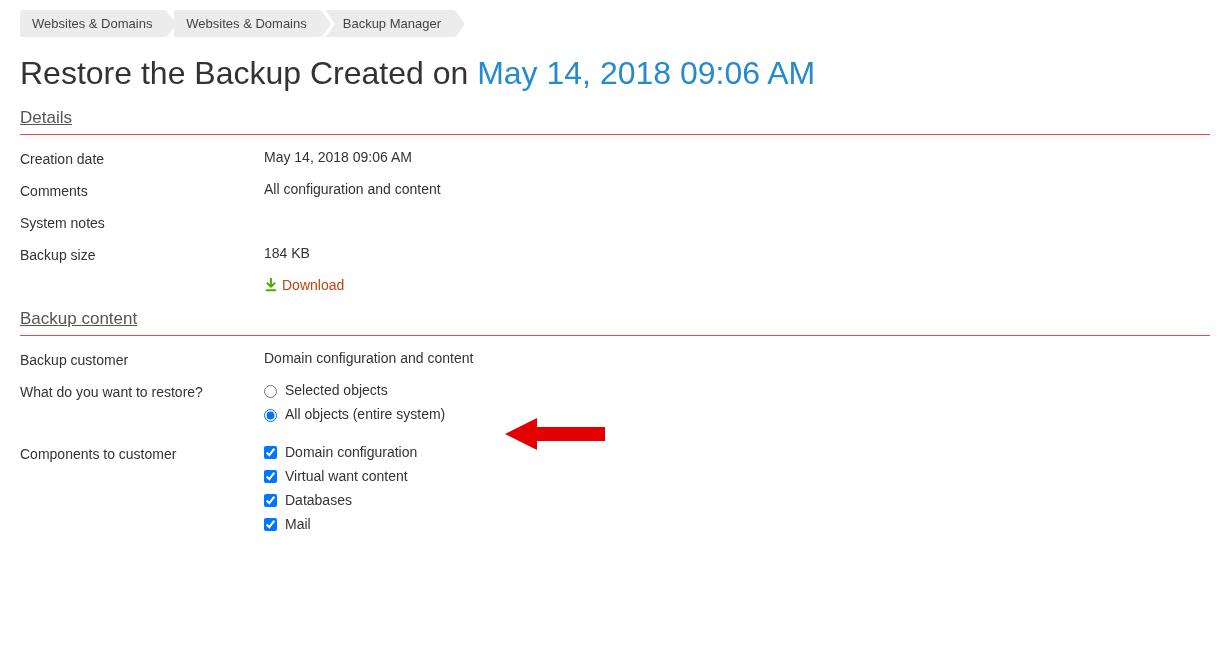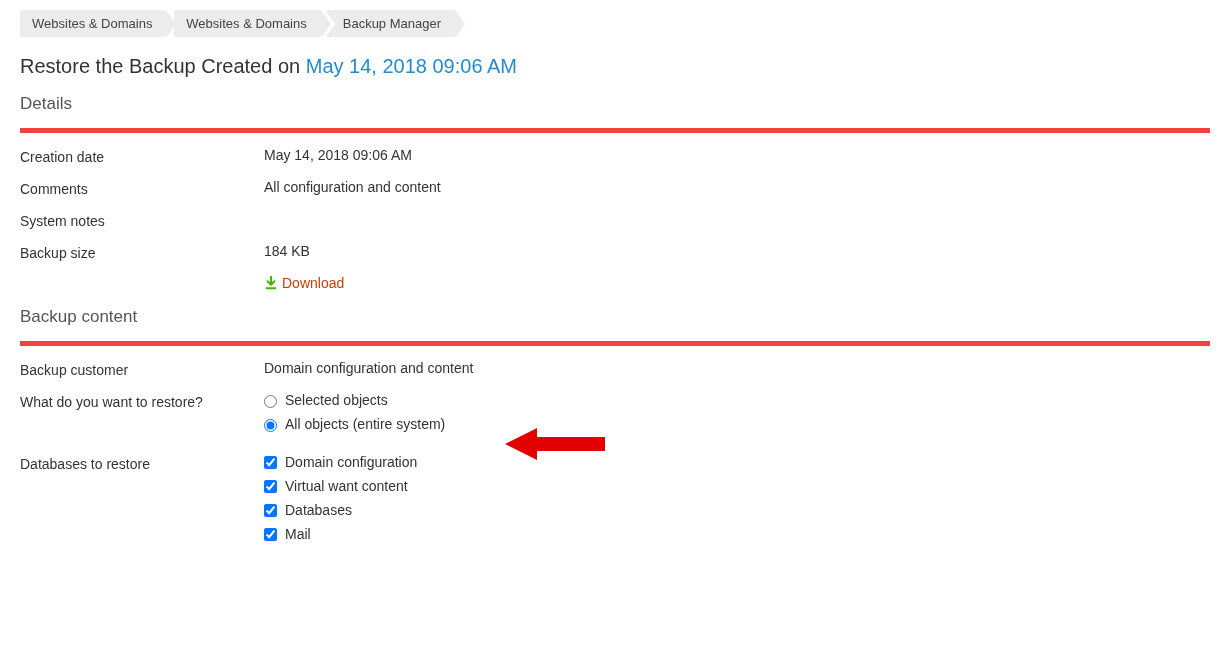--- a/index.html
+++ b/index.html
@@ -59,36 +59,37 @@
       border-left: 10px solid #fff;
       z-index: 1;
     }
     .breadcrumb-item:first-child::before {
       display: none;
     }
     .breadcrumb-row-top {
       margin-bottom: 18px;
     }
     h1.page-title {
-      font-size: 20px;
+      font-size: 32px;
       font-weight: 300;
       color: #333;
       margin-bottom: 16px;
     }
     h1.page-title .title-date {
       color: #258bcd;
     }
     .section-header {
       font-size: 17px;
       font-weight: 400;
       color: #555;
-      border-bottom: 5px solid #ef4444;
-      padding-bottom: 14px;
+      border-bottom: 1px solid #ef4444;
+      padding-bottom: 6px;
       margin-top: 10px;
       margin-bottom: 14px;
+      text-decoration: underline;
     }
     .form-row {
       display: flex;
       align-items: flex-start;
       margin-bottom: 14px;
       font-size: 14px;
     }
     .form-label {
       width: 244px;
       color: #333;
@@ -218,21 +219,21 @@
           <svg width="105" height="44" viewBox="0 0 105 44" style="position:absolute; left:30px; top:-10px;">
             <polygon points="0,22 32,6 32,15 100,15 100,29 32,29 32,38" fill="#e30000"></polygon>
           </svg>
         </span>
       </label>
     </div>
   </div>
 </div>
 
 <div class="form-row">
-  <div class="form-label">Databases to restore</div>
+  <div class="form-label">Components to customer</div>
   <div class="form-value">
     <div class="option-group">
       <label class="checkbox-row">
         <input type="checkbox" checked="" style="">
         <span>Domain configuration</span>
       </label>
       <label class="checkbox-row">
         <input type="checkbox" checked="" style="">
         <span>Virtual want content</span>
       </label>

